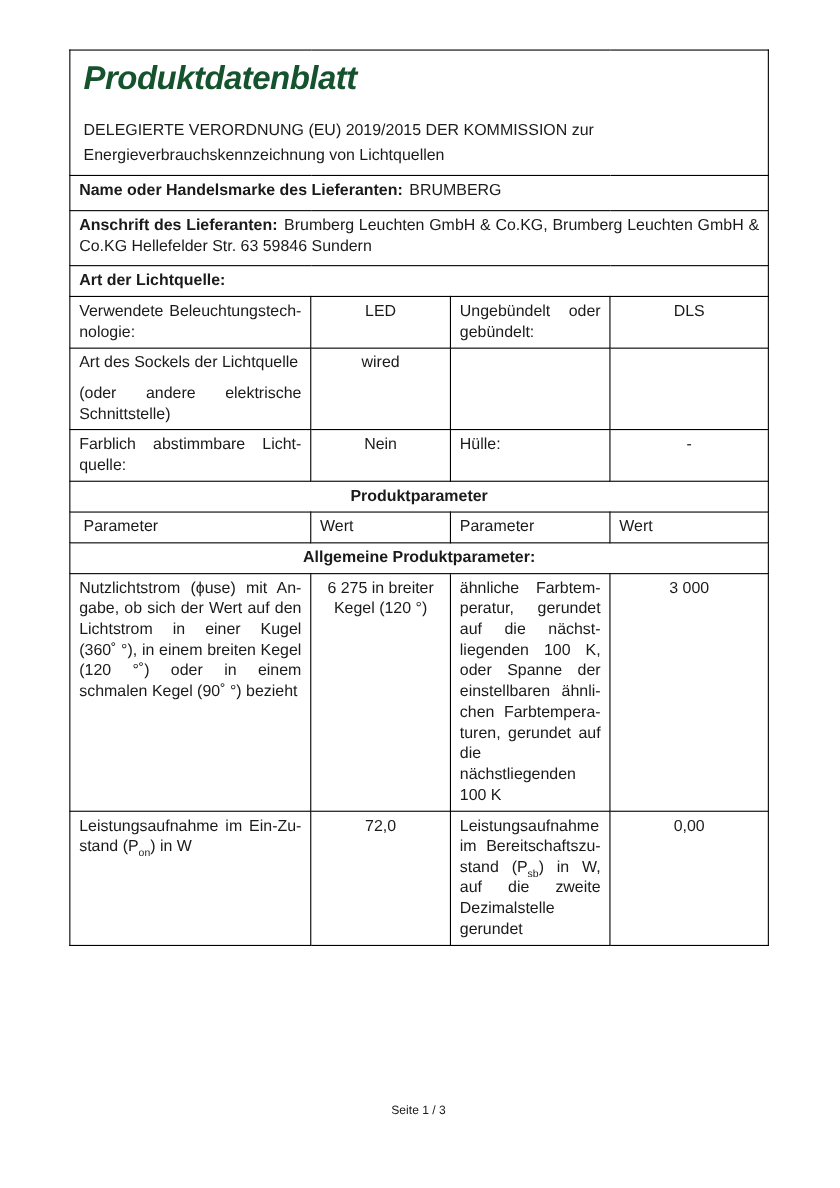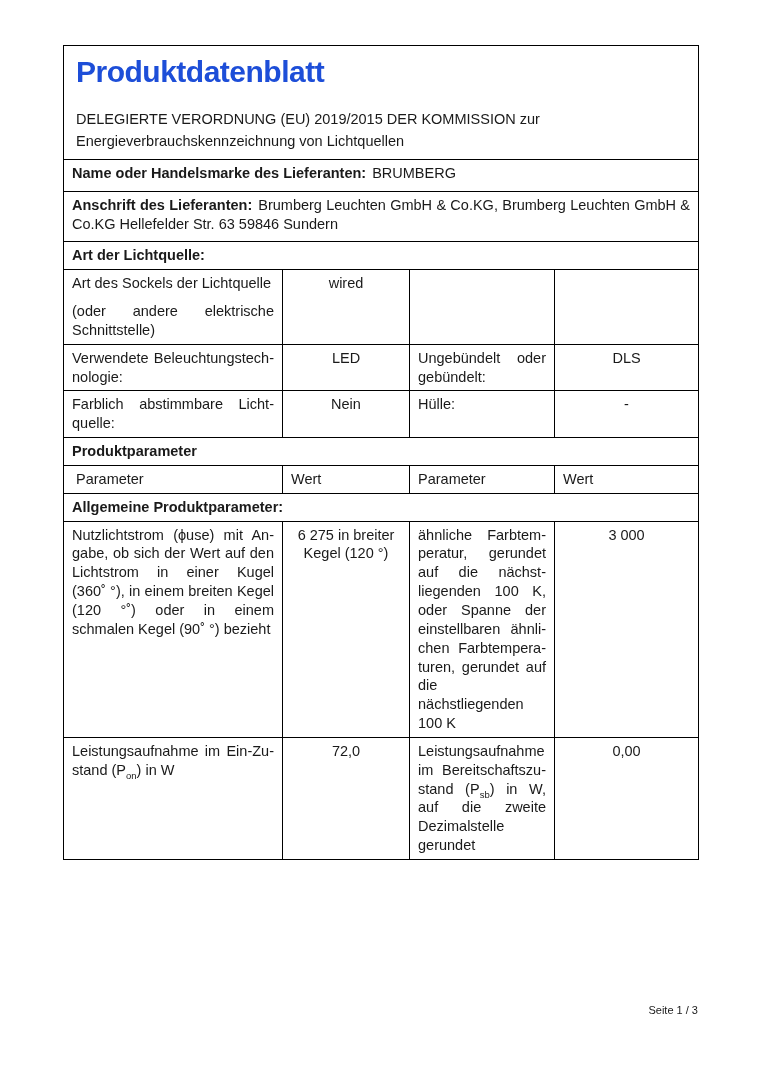--- a/index.html
+++ b/index.html
@@ -27,62 +27,62 @@
     border: 1px solid #000;
     vertical-align: top;
     padding: 4px 8px;
     hyphens: manual;
   }
   td.c1 { padding: 4px 12px; text-align: justify; }
   td.c3 { padding: 4px 8px 4px 7px; text-align: justify; }
   td.val { text-align: center; padding: 4px 4px; }
   td.span-row { padding: 4px 12px; margin-top: 16px; }
   td.section-head { font-weight: bold; padding: 3px 12px; }
-  td.center-head { font-weight: bold; padding: 1px 4px; }
+  td.center-head { font-weight: bold; text-align: center; padding: 1px 4px; }
   td.col-head { padding: 1px 8px 1px 7px; }
   td.col-head.first { padding-left: 12px; }
   .b { font-weight: bold; }
   .lbl-val { margin-left: 6px; }
   .title-cell { padding: 9px 12px 6px 12px !important; }
   .doc-title {
     font-size: 30px;
     font-weight: bold;
     letter-spacing: -0.5px;
     line-height: 1.15;
   }
   .doc-subtitle { margin-top: 18px; font-size: 14.5px; line-height: 1.58; }
   .para2 { margin-top: 9px; }
   sub { font-size: 9.5px; line-height: 0; }
   .footer {
     position: absolute;
     left: 63px;
     top: 1004px;
     width: 635px;
-    text-align: right;
+    text-align: center;
     font-size: 11px;
     color: #1a1a1a;
   }
 </style>
 </head>
 <body>
 
 <div class="page">
 
   <table class="doc">
     <colgroup>
       <col style="width:219px">
         <col style="width:127px">
         <col style="width:145px">
         <col style="width:144px">
     </colgroup>
 
     <tbody>
         <tr style="height:86px">
       <td colspan="4" class="title-cell">
-        <div class="doc-title" style="color: #1d4ed8;">Produktdatenblatt</div>
+        <div class="doc-title" style="color: #14532d; font-style: italic;">Produktdatenblatt</div>
         <div class="doc-subtitle">
           <div>DELEGIERTE VERORDNUNG (EU) 2019/2015 DER KOMMISSION zur</div>
           <div>Energieverbrauchskennzeichnung von Lichtquellen</div>
         </div>
       </td>
     </tr>
 
     <tr style="height:32px">
       <td colspan="4" class="span-row">
         <span class="b">Name oder Handelsmarke des Lieferanten:</span><span class="lbl-val">BRUMBERG</span>
@@ -93,35 +93,35 @@
       <td colspan="4" class="span-row" style="text-align:justify">
         <span class="b">Anschrift des Lieferanten:</span><span class="lbl-val">Brumberg Leuchten GmbH &amp; Co.KG, Brumberg Leuchten GmbH &amp; Co.KG Hellefelder Str. 63 59846 Sundern</span>
       </td>
     </tr>
 
 
     <tr style="height:26px">
       <td colspan="4" class="section-head">Art der Lichtquelle:</td>
     </tr>
 
+    <tr style="height:41px">
+      <td class="c1">Verwendete Beleuchtungstech­nologie:</td>
+      <td class="val">LED</td>
+      <td class="c3">Ungebündelt oder gebündelt:</td>
+      <td class="val">DLS</td>
+    </tr>
+
     <tr style="height:63px">
       <td class="c1">
         <div>Art des Sockels der Lichtquelle</div>
         <div class="para2">(oder andere elektrische Schnittstelle)</div>
       </td>
       <td class="val">wired</td>
       <td class="c3"></td>
       <td class="val"></td>
-    </tr>
-
-    <tr style="height:41px">
-      <td class="c1">Verwendete Beleuchtungstech­nologie:</td>
-      <td class="val">LED</td>
-      <td class="c3">Ungebündelt oder gebündelt:</td>
-      <td class="val">DLS</td>
     </tr>
 
 
     <tr style="height:40px">
       <td class="c1">Farblich abstimmbare Licht­quelle:</td>
       <td class="val">Nein</td>
       <td class="c3">Hülle:</td>
       <td class="val">-</td>
     </tr>
 

